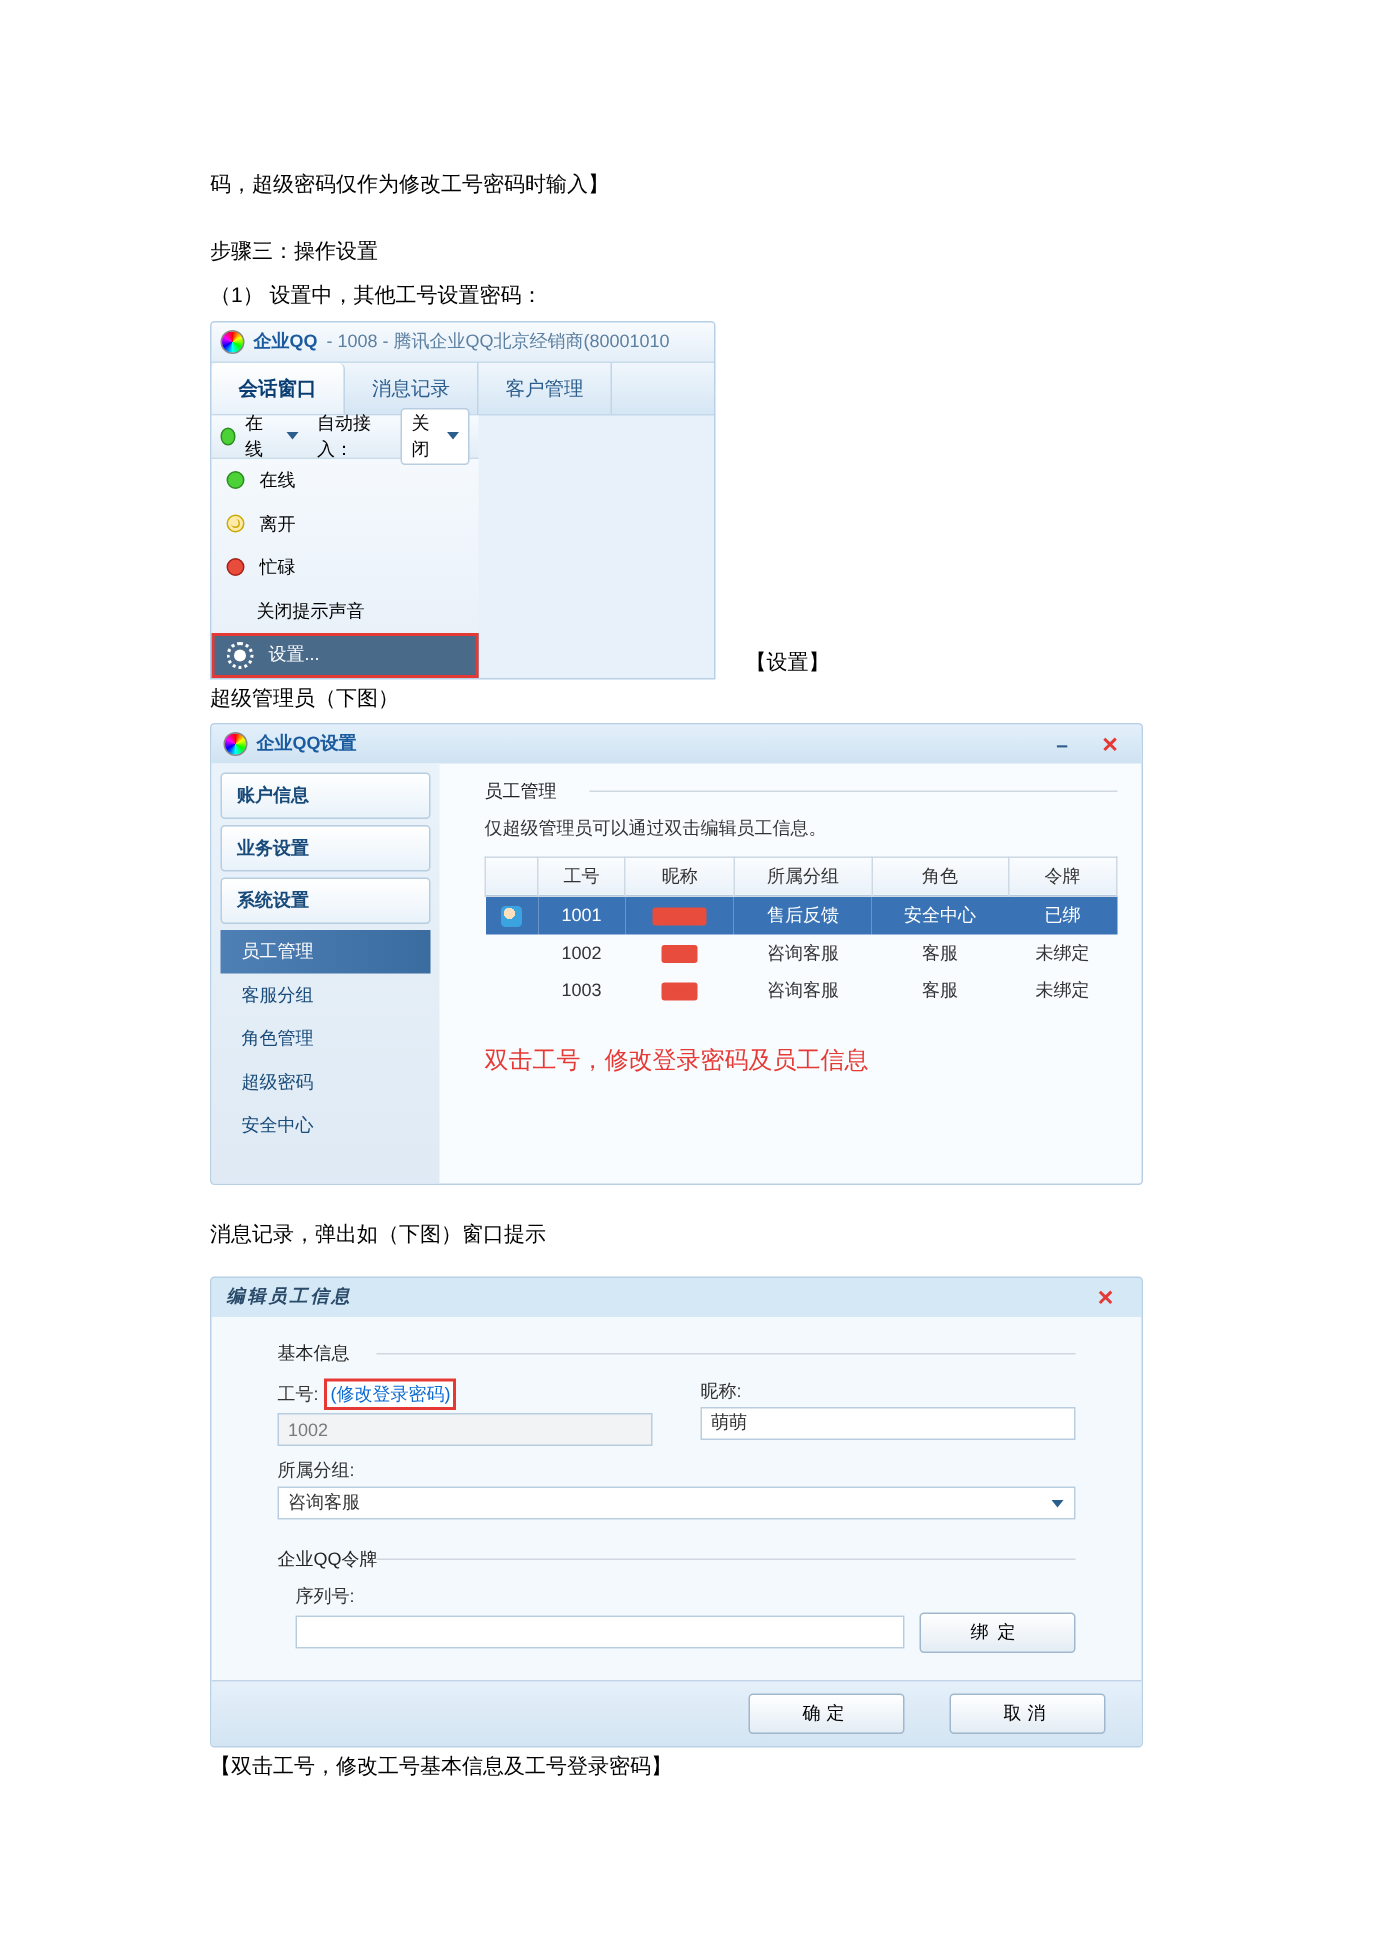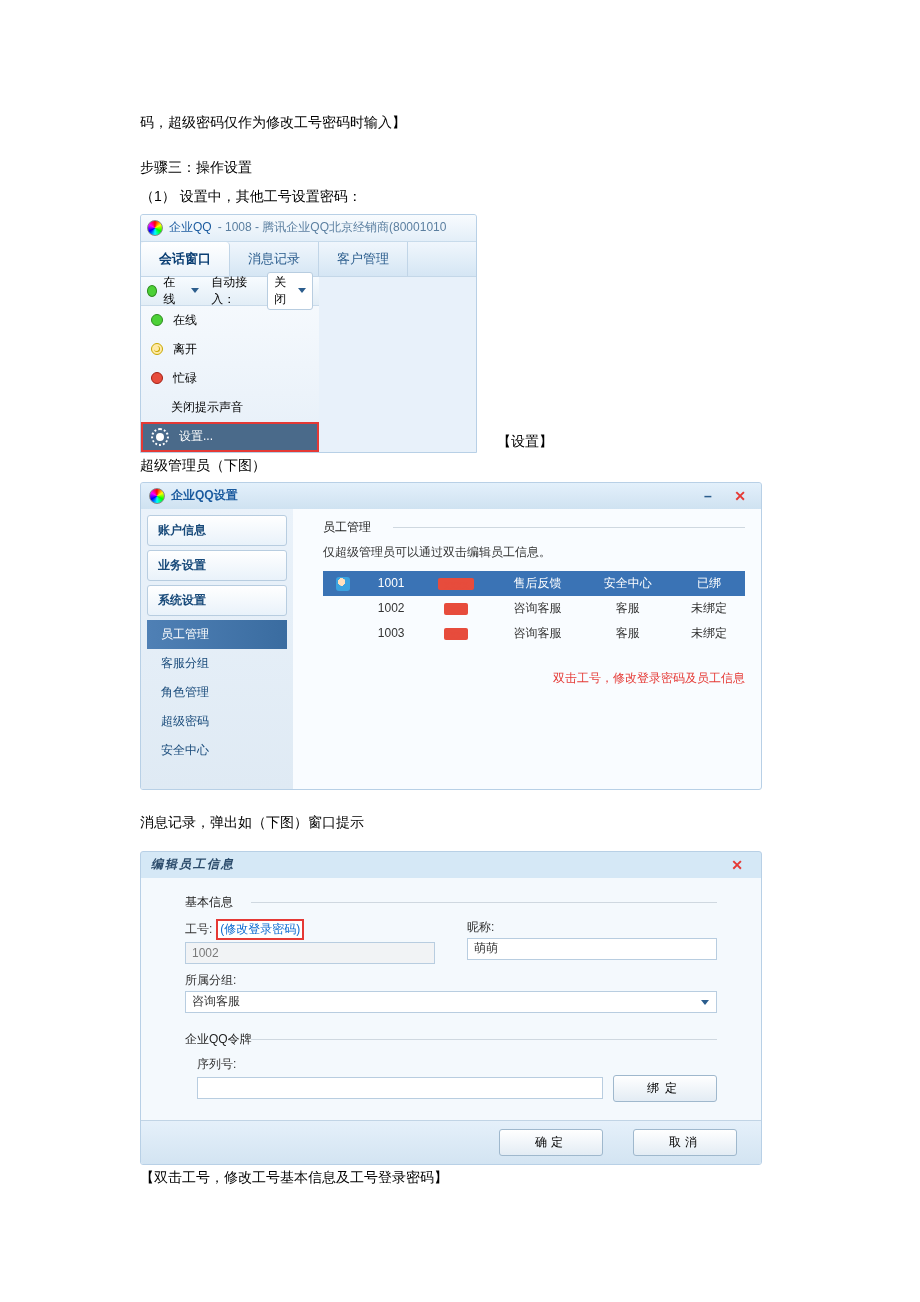--- a/index.html
+++ b/index.html
@@ -4,21 +4,21 @@
 <style>
   body{margin:0;background:#fff;font-family:"Microsoft YaHei","SimSun",sans-serif;font-size:14px;color:#000}
   .page{width:920px;margin:0 auto;padding:110px 140px 80px 140px;box-sizing:border-box}
   .doc-text{line-height:1.8;margin:0 0 4px 0}
   .mt20{margin-top:20px}
 
   
   .ss1{width:335px;border:1px solid #b8d0e6;border-radius:3px 3px 0 0;overflow:hidden;background:#dceaf5}
   .ss1-titlebar{height:26px;background:linear-gradient(#f8fbfe,#e3eef8);display:flex;align-items:center;padding:0 6px;gap:6px;font-size:12px}
   .ss1-titlebar .logo{width:14px;height:14px;border-radius:50%;background:conic-gradient(#f00,#ff0,#0f0,#0ff,#00f,#f0f,#f00);border:1px solid #888}
-  .ss1-titlebar .ttl{color:#1a5a9e;font-weight:normal}
+  .ss1-titlebar .ttl{color:#1a5a9e;font-weight:bold}
   .ss1-titlebar .sub{color:#5b7fa0}
   .ss1-toolbar{height:34px;background:linear-gradient(#f0f6fc,#d5e6f4);display:flex;border-top:1px solid #c8dbeb}
   .ss1-tab{padding:0 18px;display:flex;align-items:center;font-size:13px;color:#2b5d8d;border-right:1px solid #c1d5e7}
   .ss1-tab.active{background:linear-gradient(#fff,#e9f2fa);color:#0a3e73;font-weight:bold;border-radius:4px 4px 0 0}
   .ss1-body{display:flex;background:#e8f1fa;border-top:1px solid #c4d7e8}
   .ss1-left{width:178px}
   .ss1-statusbar{height:28px;background:linear-gradient(#f7fbff,#e2edf6);display:flex;align-items:center;gap:6px;padding:0 6px;font-size:12px;border-bottom:1px solid #cadbea}
   .dot{width:10px;height:10px;border-radius:50%;display:inline-block}
   .dot.green{background:#4cd137;border:1px solid #2e8b1f}
   .dot.yellow{background:#ffeaa7;border:1px solid #c9a800;position:relative}
@@ -56,21 +56,21 @@
   .ss2-main{flex:1;padding:10px 16px 10px 30px}
   .sect-title{font-size:12px;color:#222;position:relative;margin-bottom:8px}
   .sect-title:after{content:"";position:absolute;top:50%;height:1px;background:#cfd8e0;right:0}
   .ss2-main .sect-title:after{left:70px}
   .hint{font-size:12px;color:#333;margin:0 0 10px 0}
   .tbl{width:100%;font-size:12px;border-collapse:collapse}
   .tbl th{background:linear-gradient(#fbfdff,#e9f1f9);border:1px solid #cfd9e3;padding:4px 6px;font-weight:normal;color:#333}
   .tbl td{padding:4px 6px;color:#333;text-align:center}
   .tbl tr.sel td{background:#3a73b5;color:#fff}
   .redblock{display:inline-block;background:#e74c3c;color:#e74c3c;border-radius:2px;padding:0 6px;height:12px;vertical-align:middle;text-decoration:line-through}
-  .rednote{color:#e53935;text-align:right;font-size:12px;margin-top:24px}
+  .rednote{color:#e53935;text-align:left;font-size:16px;margin-top:24px}
   .pic-s{width:14px;height:14px;background:radial-gradient(circle at 40% 35%,#ffe0bd 30%,#3aa3e0 31%);border-radius:3px;display:inline-block;vertical-align:middle}
 
   
   .ss3{width:620px;border:1px solid #b8d0e6;border-radius:3px;background:linear-gradient(180deg,#d5e8f6 0 26px,#f4f9fd 26px);overflow:hidden;margin-top:16px;font-size:12px}
   .ss3-titlebar{height:26px;display:flex;align-items:center;padding:0 10px;font-weight:bold;font-style:italic;color:#2a4a6a;letter-spacing:2px}
   .ss3-titlebar .spacer{flex:1}
   .ss3-body{padding:16px 44px 8px 44px}
   .ss3 .sect-title:after{left:66px}
   .formrow{display:flex;gap:32px;margin-bottom:6px}
   .formcol{flex:1}
@@ -166,20 +166,28 @@
         <div class="side-sub">客服分组</div>
         <div class="side-sub">角色管理</div>
         <div class="side-sub">超级密码</div>
         <div class="side-sub">安全中心</div>
       </div>
       <div class="ss2-main">
         <div class="sect-title">员工管理</div>
         <p class="hint">仅超级管理员可以通过双击编辑员工信息。</p>
         <table class="tbl">
           <tbody>
+              <tr>
+            <th style="width:22px"></th>
+            <th>工号</th>
+            <th>昵称</th>
+            <th>所属分组</th>
+            <th>角色</th>
+            <th>令牌</th>
+          </tr>
           <tr class="sel">
             <td><span class="pic-s"></span></td>
             <td>1001</td>
             <td><span class="redblock">xxxx</span></td>
             <td>售后反馈</td>
             <td>安全中心</td>
             <td>已绑</td>
           </tr>
           <tr>
             <td></td>

